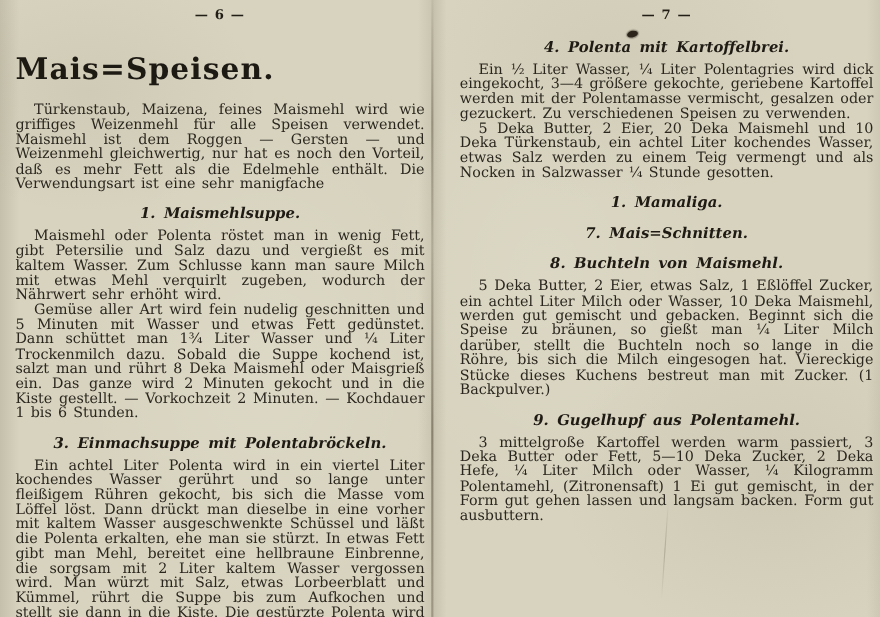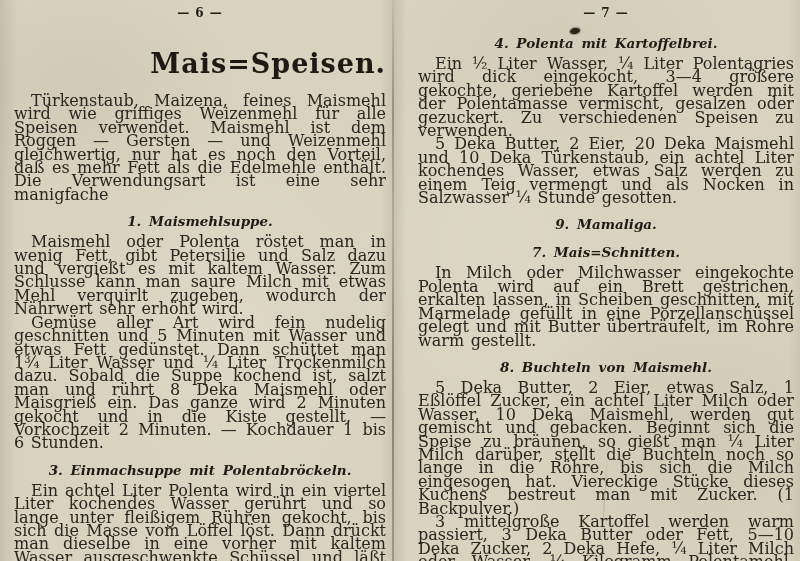--- a/index.html
+++ b/index.html
@@ -37,32 +37,32 @@
     position:absolute;top:0;height:561px;box-sizing:border-box;
   }
   .page-left{left:14px;width:372px;padding-top:6px;}
   .page-right{left:418px;width:376px;padding-top:6px;}
   .pagenum{
     text-align:center;font-size:12px;font-weight:bold;
     letter-spacing:1px;color:#221e16;height:16px;
   }
   .chapter-title{
     margin-top:26px;margin-bottom:4px;
-    text-align:right;font-size:27px;font-weight:bold;
+    text-align:left;font-size:27px;font-weight:bold;
     letter-spacing:1px;color:#1d1913;
   }
   .section-heading{
     margin-top:12px;margin-bottom:6px;
     text-align:center;font-size:13.5px;font-weight:bold;
     color:#1f1a13;word-spacing:3px;font-style:italic;
   }
   .section-heading.first-right{margin-top:13px;}
   .body-par{
     margin:0;
-    font-size:16px;line-height:13.4px;
+    font-size:13px;line-height:13.4px;
     text-align:justify;text-indent:17px;
     word-spacing:1.5px;color:#2b261e;
     hyphens:auto;-webkit-hyphens:auto;
   }
   .intro{margin-top:15px;}
   .ink-spot{
     position:absolute;left:570px;top:28px;width:10px;height:6px;
     background:#2a241a;border-radius:50%;
     transform:rotate(-12deg);
     box-shadow:0 0 1px 1px rgba(42,36,26,.35);
@@ -100,24 +100,24 @@
   </div>
 
   <div class="page page-right">
     <div class="pagenum">— 7 —</div>
 
     <div class="section-heading first-right">4. Polenta mit Kartoffelbrei.</div>
     <p class="body-par">Ein ½ Liter Wasser, ¼ Liter Polentagries wird dick eingekocht, 3—4 größere gekochte, geriebene Kartoffel werden mit der Polentamasse vermischt, gesalzen oder gezuckert. Zu verschiedenen Speisen zu verwenden.</p>
 
     <p class="body-par">5 Deka Butter, 2 Eier, 20 Deka Maismehl und 10 Deka Türkenstaub, ein achtel Liter kochendes Wasser, etwas Salz werden zu einem Teig vermengt und als Nocken in Salzwasser ¼ Stunde gesotten.</p>
 
-    <div class="section-heading">9. Mamaliga.</div>
+    <div class="section-heading">1. Mamaliga.</div>
 
     <div class="section-heading">7. Mais=Schnitten.</div>
-    <p class="body-par">In Milch oder Milchwasser eingekochte Polenta wird auf ein Brett gestrichen, erkalten lassen, in Scheiben geschnitten, mit Marmelade gefüllt in eine Porzellanschüssel gelegt und mit Butter überträufelt, im Rohre warm gestellt.</p>
 
     <div class="section-heading">8. Buchteln von Maismehl.</div>
     <p class="body-par">5 Deka Butter, 2 Eier, etwas Salz, 1 Eßlöffel Zucker, ein achtel Liter Milch oder Wasser, 10 Deka Maismehl, werden gut gemischt und gebacken. Beginnt sich die Speise zu bräunen, so gießt man ¼ Liter Milch darüber, stellt die Buchteln noch so lange in die Röhre, bis sich die Milch eingesogen hat. Viereckige Stücke dieses Kuchens bestreut man mit Zucker. (1 Backpulver.)</p>
 
+    <div class="section-heading">9. Gugelhupf aus Polentamehl.</div>
     <p class="body-par">3 mittelgroße Kartoffel werden warm passiert, 3 Deka Butter oder Fett, 5—10 Deka Zucker, 2 Deka Hefe, ¼ Liter Milch oder Wasser, ¼ Kilogramm Polentamehl, (Zitronensaft) 1 Ei gut gemischt, in der Form gut gehen lassen und langsam backen. Form gut ausbuttern.</p>
   </div>
 
 </div>
 
 </body></html>

